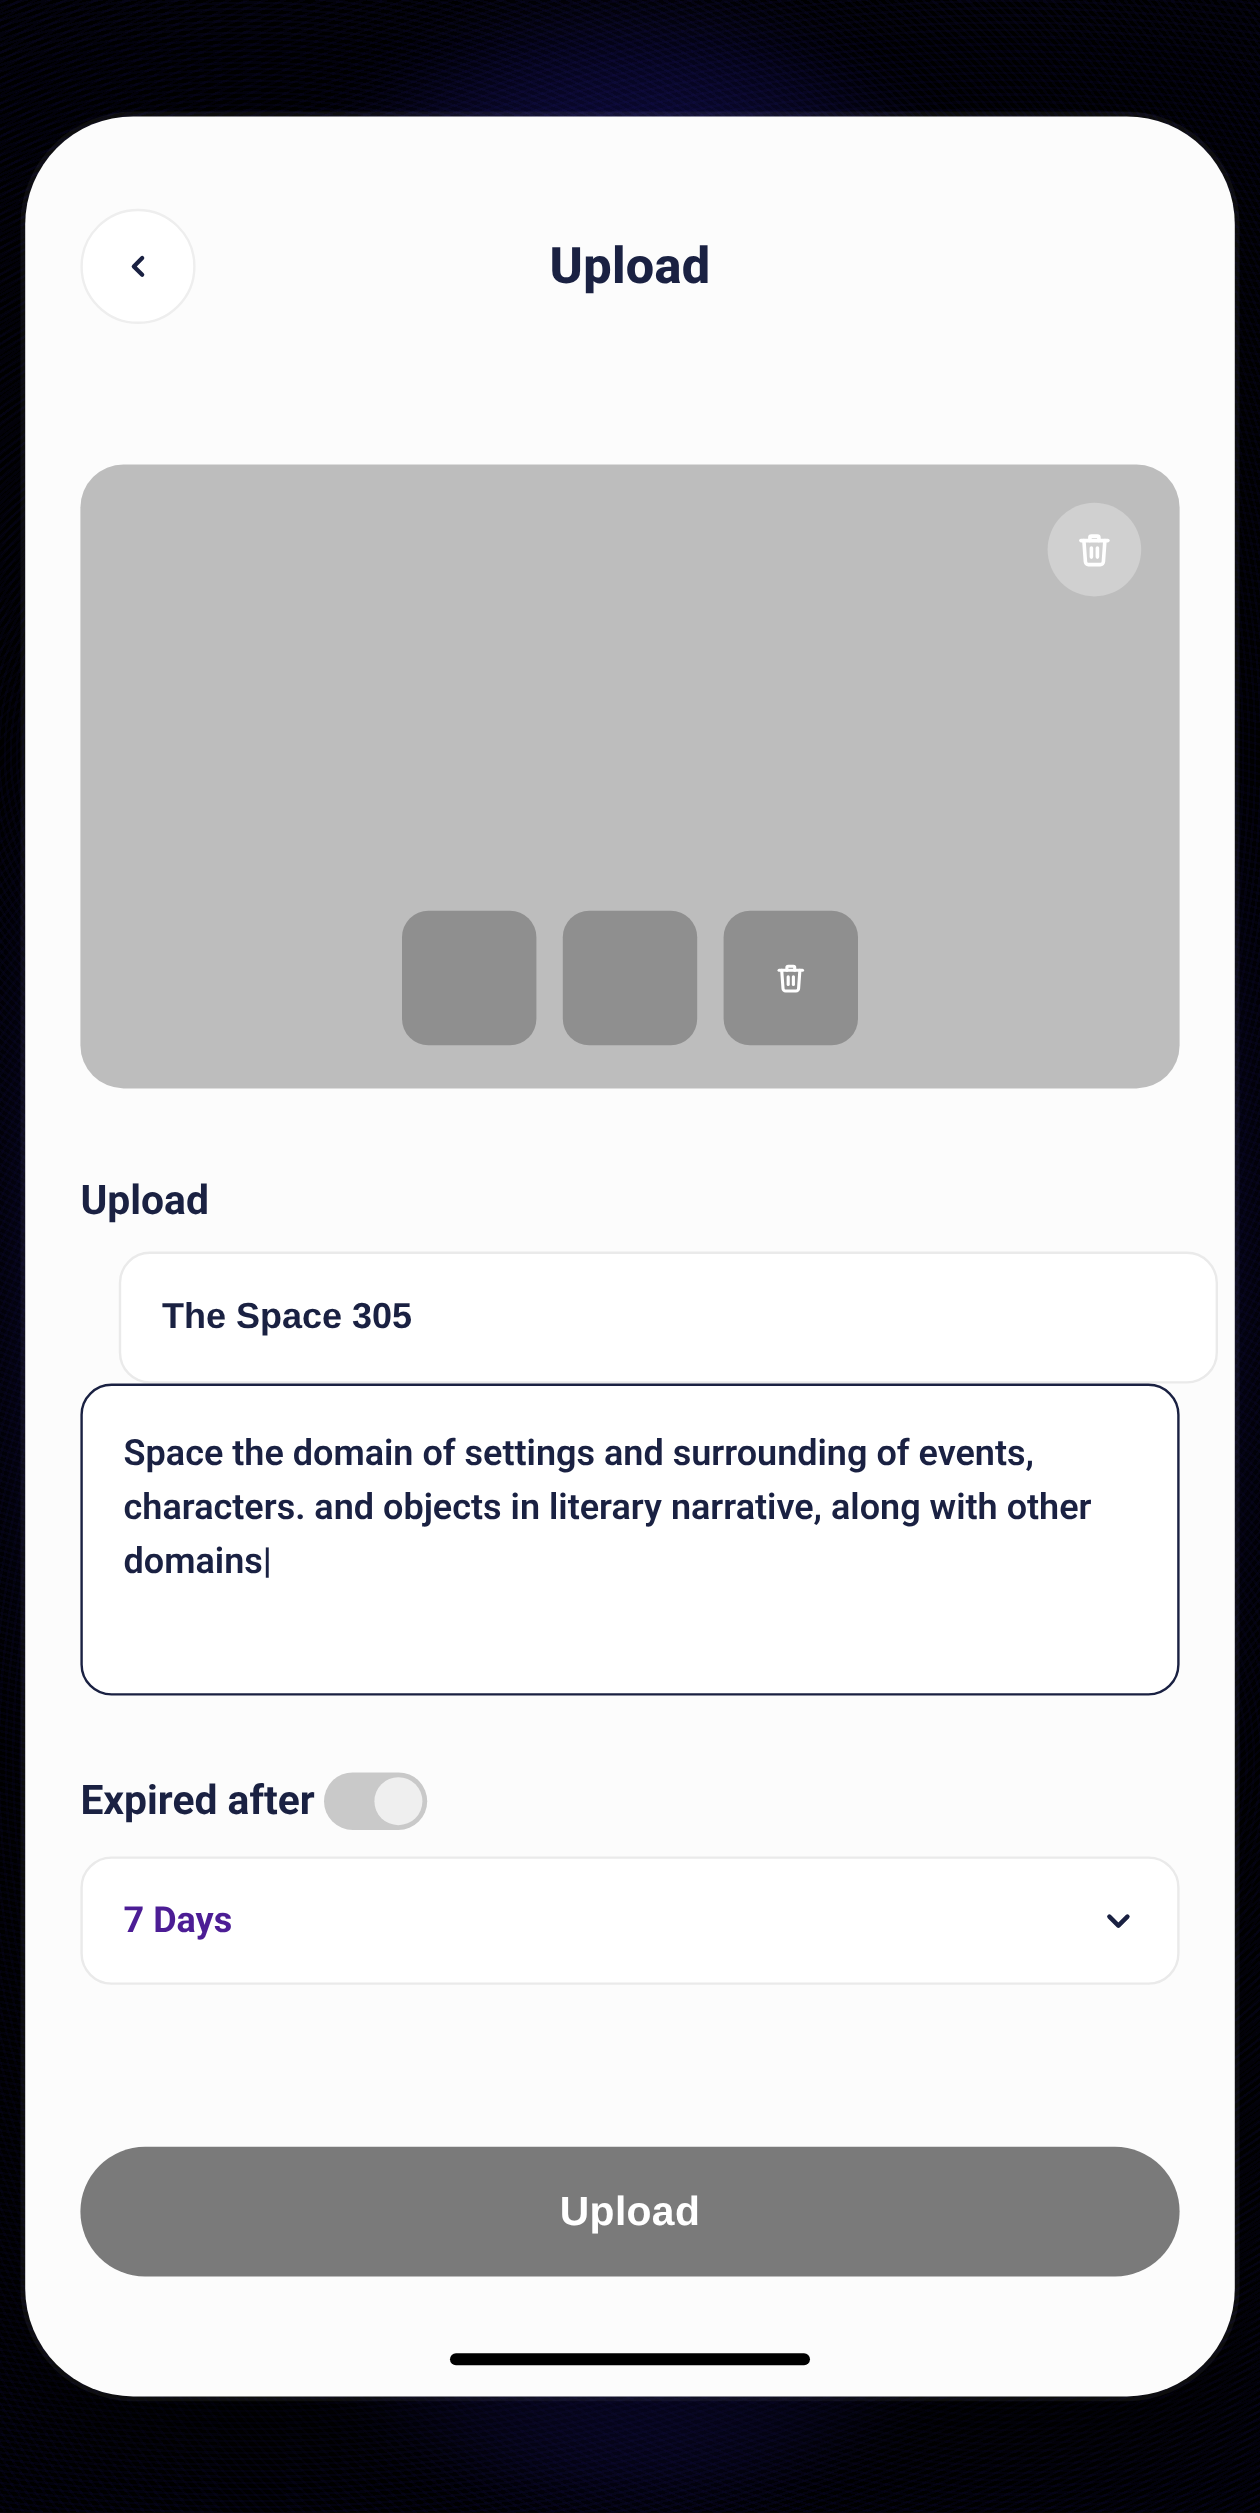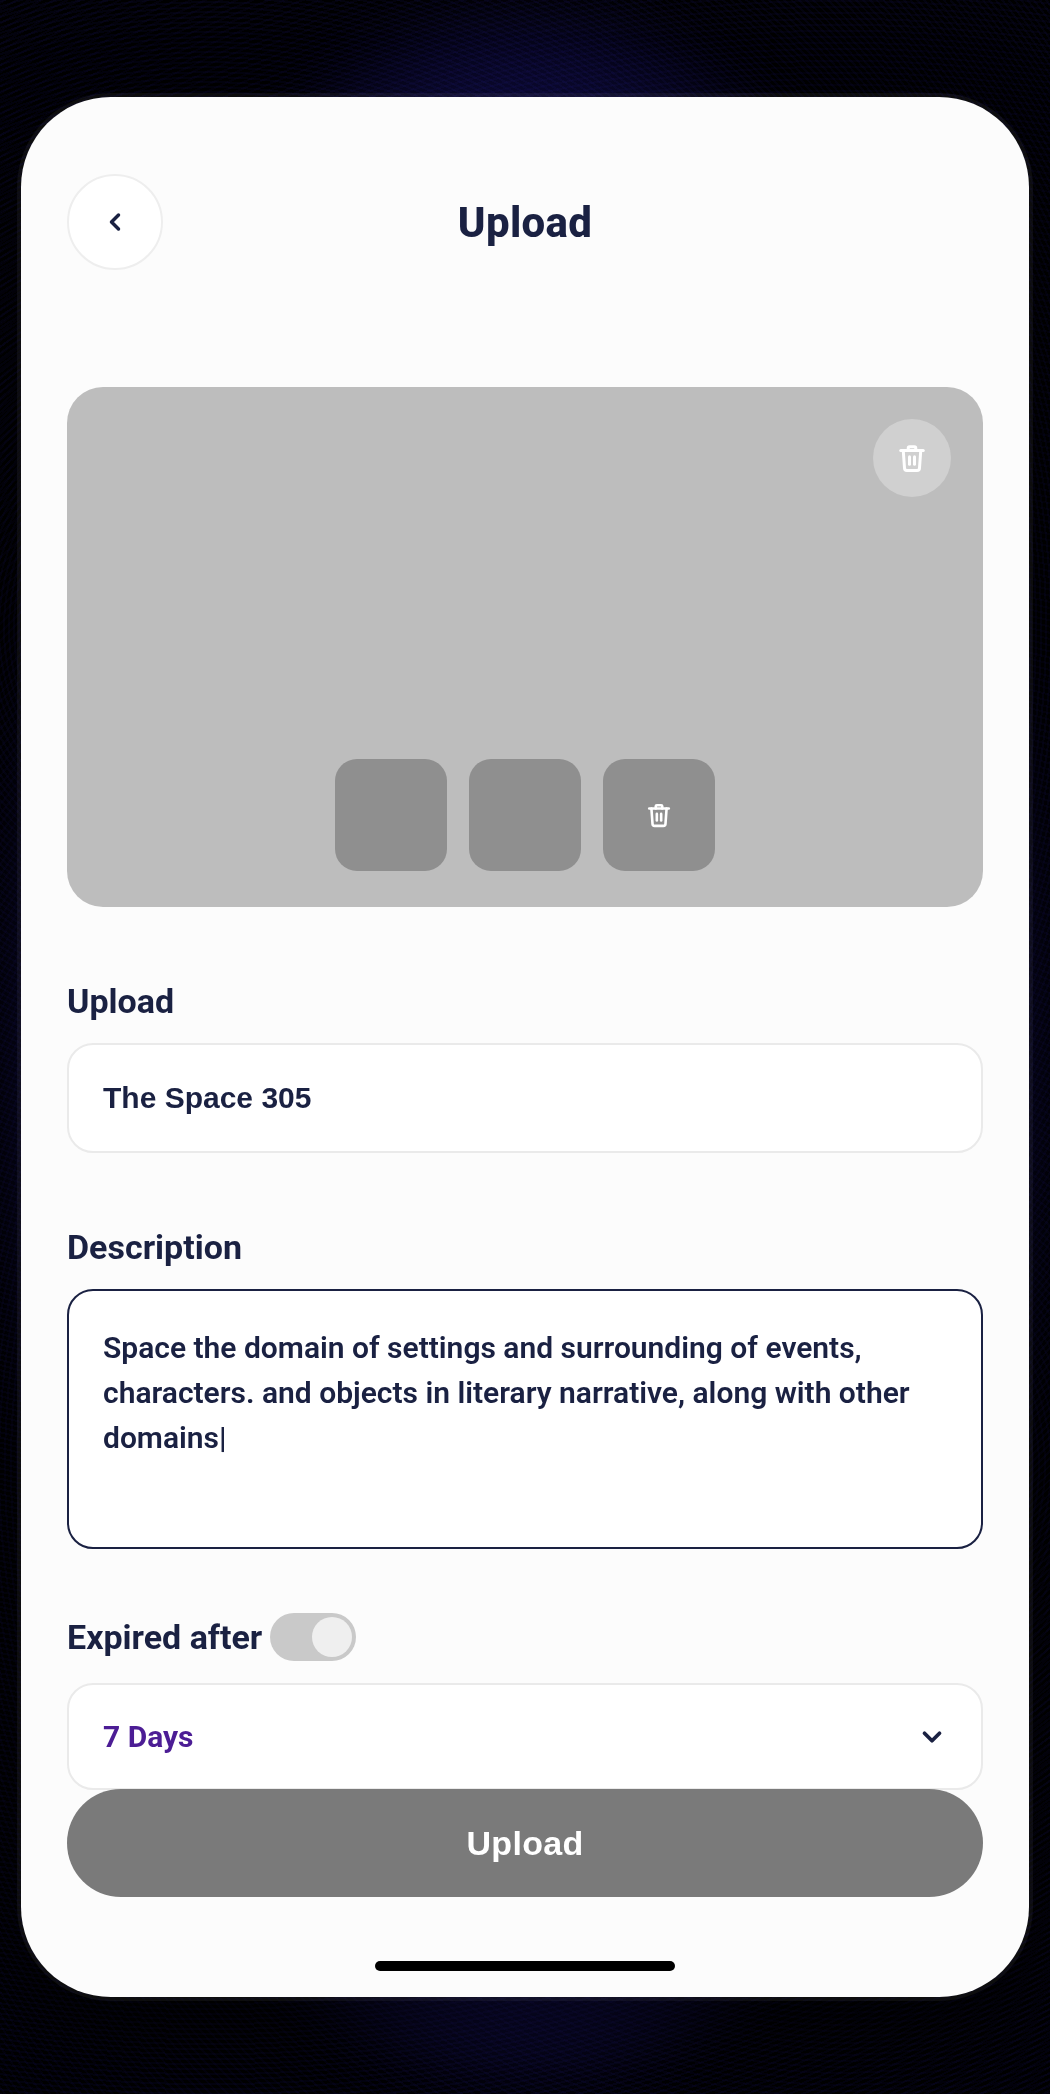--- a/index.html
+++ b/index.html
@@ -60,21 +60,21 @@
     position: absolute; bottom: 36px; left: 50%; transform: translateX(-50%);
     display: flex; gap: 22px;
   }
   .thumb {
     width: 112px; height: 112px; border-radius: 22px; background: #8f8f8f;
     display: flex; align-items: center; justify-content: center;
   }
   .section-label { font-size: 34px; font-weight: 700; color: #1a2142; margin-top: 74px; margin-bottom: 22px; }
   .input {
     width: 100%; border: 2px solid #eaeaea; border-radius: 26px; background: #fff;
-    padding: 36px 34px; font-size: 30px; font-weight: 600; color: #1a2142;
+    padding: 36px 34px; font-size: 30px; font-weight: 600; color: #1a2142; margin-left: 32px;
   }
   .textarea {
     width: 100%; border: 2px solid #1a2142; border-radius: 26px; background: #fff;
     padding: 34px 34px; font-size: 30px; font-weight: 600; color: #1a2142;
     line-height: 1.5; min-height: 260px; resize: none; font-family: inherit;
   }
   .row-toggle { display: flex; align-items: center; gap: 8px; margin-top: 60px; }
   .toggle {
     width: 86px; height: 48px; border-radius: 999px; background: #c9c9c9; position: relative; cursor: pointer;
   }
@@ -145,21 +145,20 @@
                     <path d="M9 6V4a1 1 0 0 1 1-1h4a1 1 0 0 1 1 1v2"></path>
                   </svg>
               </span>
             </div>
           </div>
         </div>
 
         <div class="section-label">Upload</div>
         <input class="input" type="text" value="The Space 305" style="">
 
-        <div class="section-label">Description</div>
         <textarea class="textarea" style="">Space the domain of settings and surrounding of events, characters. and objects in literary narrative, along with other domains|</textarea>
 
         <div class="row-toggle">
           <div class="section-label" style="margin:0;">Expired after</div>
           <div class="toggle">
             <div class="knob"></div>
           </div>
         </div>
 
         <div class="select">

